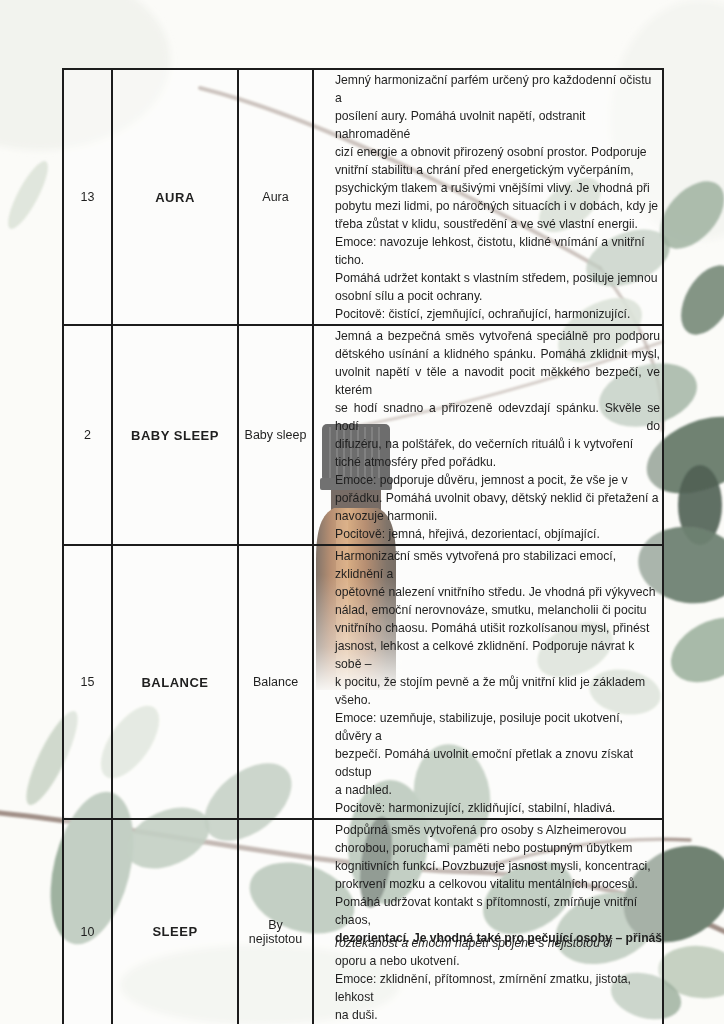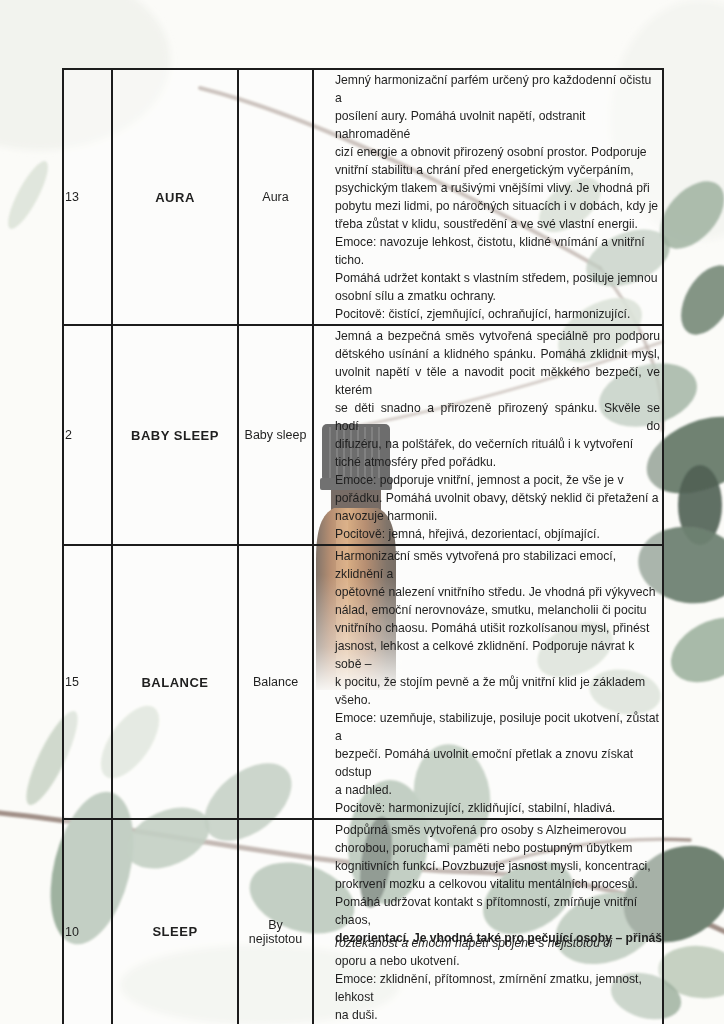--- a/index.html
+++ b/index.html
@@ -16,21 +16,21 @@
     position:absolute;left:62px;top:68px;
     width:600px;height:744px;
     border-collapse:collapse;table-layout:fixed;
   }
   .product-table td{
     border:2px solid var(--table-border,#1c1c1c);
     background:var(--cell-overlay,rgba(255,255,255,0.38));
     vertical-align:middle;
     overflow:hidden;
   }
-  .cell-num{font-size:12.5px;}
+  .cell-num{text-align:center;font-size:12.5px;}
   .cell-name{text-align:center;font-size:13px;font-weight:bold;letter-spacing:.5px;}
   .cell-sub{text-align:center;font-size:12.5px;padding:0 1px;}
   .cell-desc{
     vertical-align:top;
     padding:1px 2px 1px 21px;
     font-size:12.2px;line-height:18px;
     text-align:left;
     margin-top:16px;
   }
   .para{white-space:pre-wrap;}
@@ -153,73 +153,73 @@
           <td class="cell-desc">
             <div class="para">Jemný harmonizační parfém určený pro každodenní očistu a
 posílení aury. Pomáhá uvolnit napětí, odstranit nahromaděné
 cizí energie a obnovit přirozený osobní prostor. Podporuje
 vnitřní stabilitu a chrání před energetickým vyčerpáním,
 psychickým tlakem a rušivými vnějšími vlivy. Je vhodná při
 pobytu mezi lidmi, po náročných situacích i v dobách, kdy je
 třeba zůstat v klidu, soustředění a ve své vlastní energii.</div>
             <div class="para">Emoce: navozuje lehkost, čistotu, klidné vnímání a vnitřní ticho.
 Pomáhá udržet kontakt s vlastním středem, posiluje jemnou
-osobní sílu a zmatku ochrany.</div>
+osobní sílu a pocit ochrany.</div>
             <div class="para">Pocitově: čistící, zjemňující, ochraňující, harmonizující.</div>
           </td>
         </tr>
         <tr style="height: 170px;">
           <td class="cell-num">2</td>
           <td class="cell-name">BABY SLEEP</td>
           <td class="cell-sub">Baby sleep</td>
           <td class="cell-desc">
             <div class="para spread">Jemná a bezpečná směs vytvořená speciálně pro podporu
 dětského usínání a klidného spánku. Pomáhá zklidnit mysl,
 uvolnit napětí v těle a navodit pocit měkkého bezpečí, ve kterém
-se děti snadno a přirozeně přirozený spánku. Skvěle se hodí do</div>
+se hodí snadno a přirozeně odevzdají spánku. Skvěle se hodí do</div>
             <div class="para">difuzéru, na polštářek, do večerních rituálů i k vytvoření
 tiché atmosféry před pořádku.</div>
-            <div class="para">Emoce: podporuje vnitřní, jemnost a pocit, že vše je v
+            <div class="para">Emoce: podporuje důvěru, jemnost a pocit, že vše je v
 pořádku. Pomáhá uvolnit obavy, dětský neklid či přetažení a
 navozuje harmonii.</div>
             <div class="para">Pocitově: jemná, hřejivá, dezorientací, objímající.</div>
           </td>
         </tr>
         <tr style="height: 188px;">
           <td class="cell-num">15</td>
           <td class="cell-name">BALANCE</td>
           <td class="cell-sub">Balance</td>
           <td class="cell-desc">
             <div class="para">Harmonizační směs vytvořená pro stabilizaci emocí, zklidnění a
 opětovné nalezení vnitřního středu. Je vhodná při výkyvech
 nálad, emoční nerovnováze, smutku, melancholii či pocitu
 vnitřního chaosu. Pomáhá utišit rozkolísanou mysl, přinést
 jasnost, lehkost a celkové zklidnění. Podporuje návrat k sobě –
 k pocitu, že stojím pevně a že můj vnitřní klid je základem všeho.</div>
-            <div class="para">Emoce: uzemňuje, stabilizuje, posiluje pocit ukotvení, zůstat a
+            <div class="para">Emoce: uzemňuje, stabilizuje, posiluje pocit ukotvení, důvěry a
 bezpečí. Pomáhá uvolnit emoční přetlak a znovu získat odstup
 a nadhled.</div>
             <div class="para">Pocitově: harmonizující, zklidňující, stabilní, hladivá.</div>
           </td>
         </tr>
         <tr style="height: 184px;">
           <td class="cell-num">10</td>
           <td class="cell-name">SLEEP</td>
           <td class="cell-sub">By nejistotou</td>
           <td class="cell-desc">
             <div class="para">Podpůrná směs vytvořená pro osoby s Alzheimerovou
 chorobou, poruchami paměti nebo postupným úbytkem
 kognitivních funkcí. Povzbuzuje jasnost mysli, koncentraci,
 prokrvení mozku a celkovou vitalitu mentálních procesů.
 Pomáhá udržovat kontakt s přítomností, zmírňuje vnitřní chaos,</div>
             <div class="overlap">
               <span class="line-a">roztěkanost a emoční napětí spojené s nejistotou či</span>
               <span class="line-b">dezorientací. Je vhodná také pro pečující osoby – přináší klid,</span>
             </div>
             <div class="para">oporu a nebo ukotvení.</div>
-            <div class="para">Emoce: zklidnění, přítomnost, zmírnění zmatku, jemnost, lehkost
+            <div class="para">Emoce: zklidnění, přítomnost, zmírnění zmatku, jistota, lehkost
 na duši.</div>
             <div class="para">Pocitově: uzemňující, čistá, povzbuzující, stabilizační.</div>
           </td>
         </tr>
       </tbody>
   </table>
 </div>
 
 </body></html>

